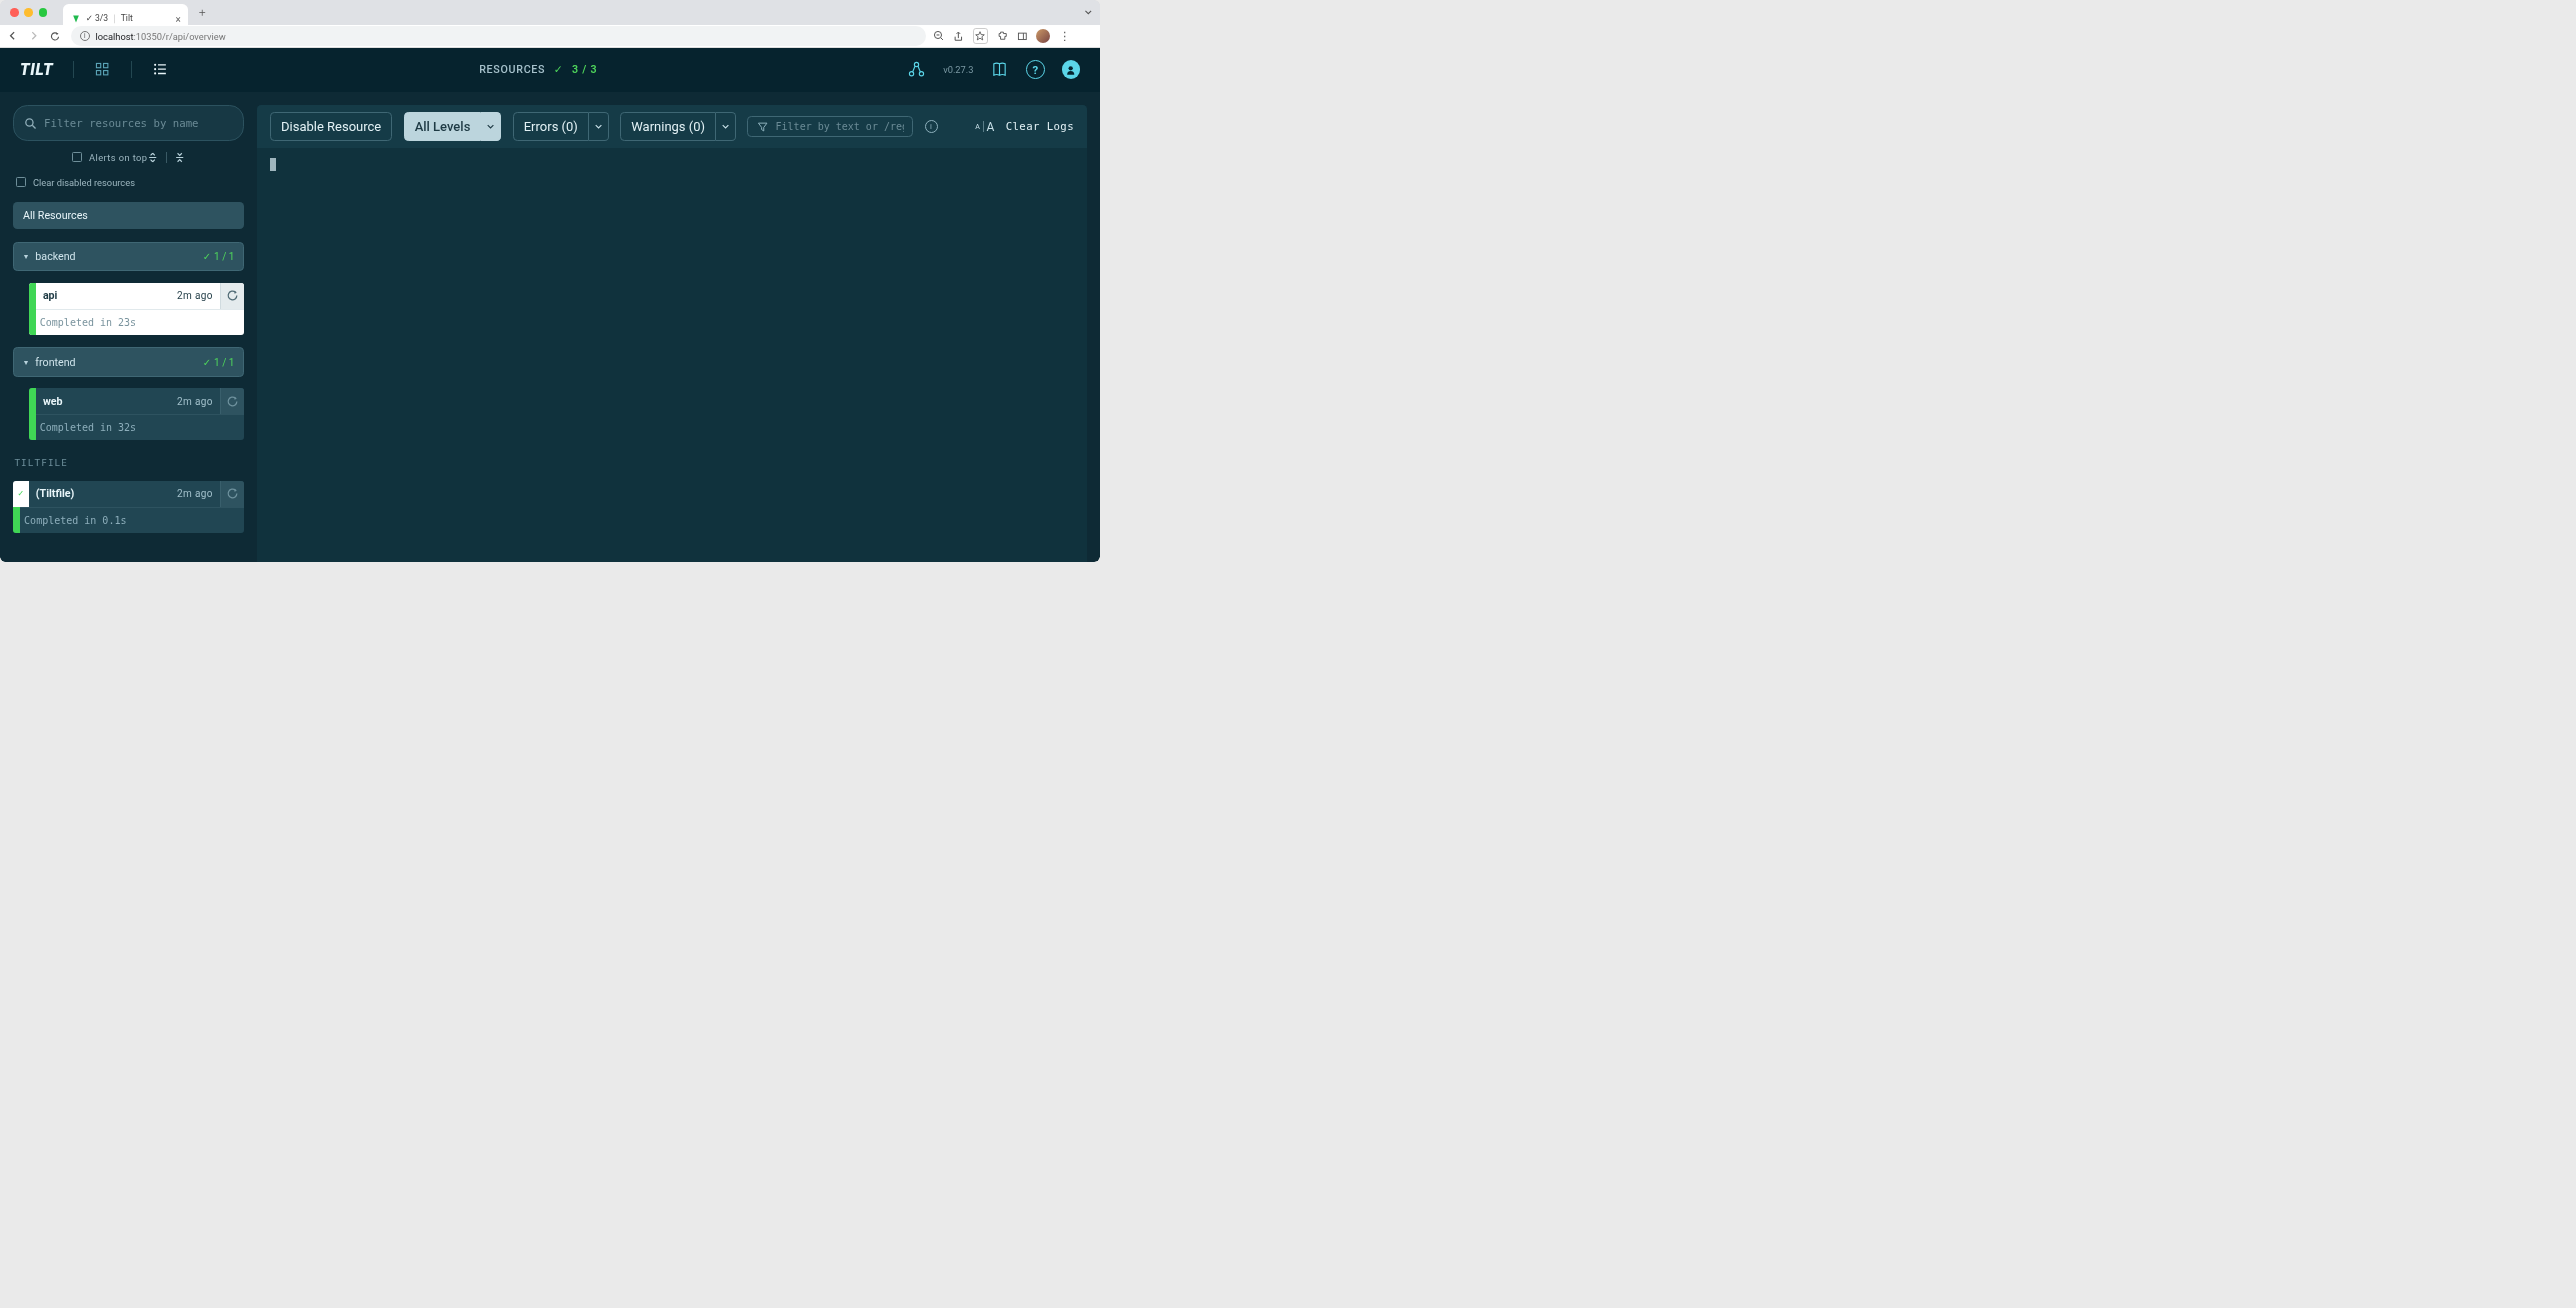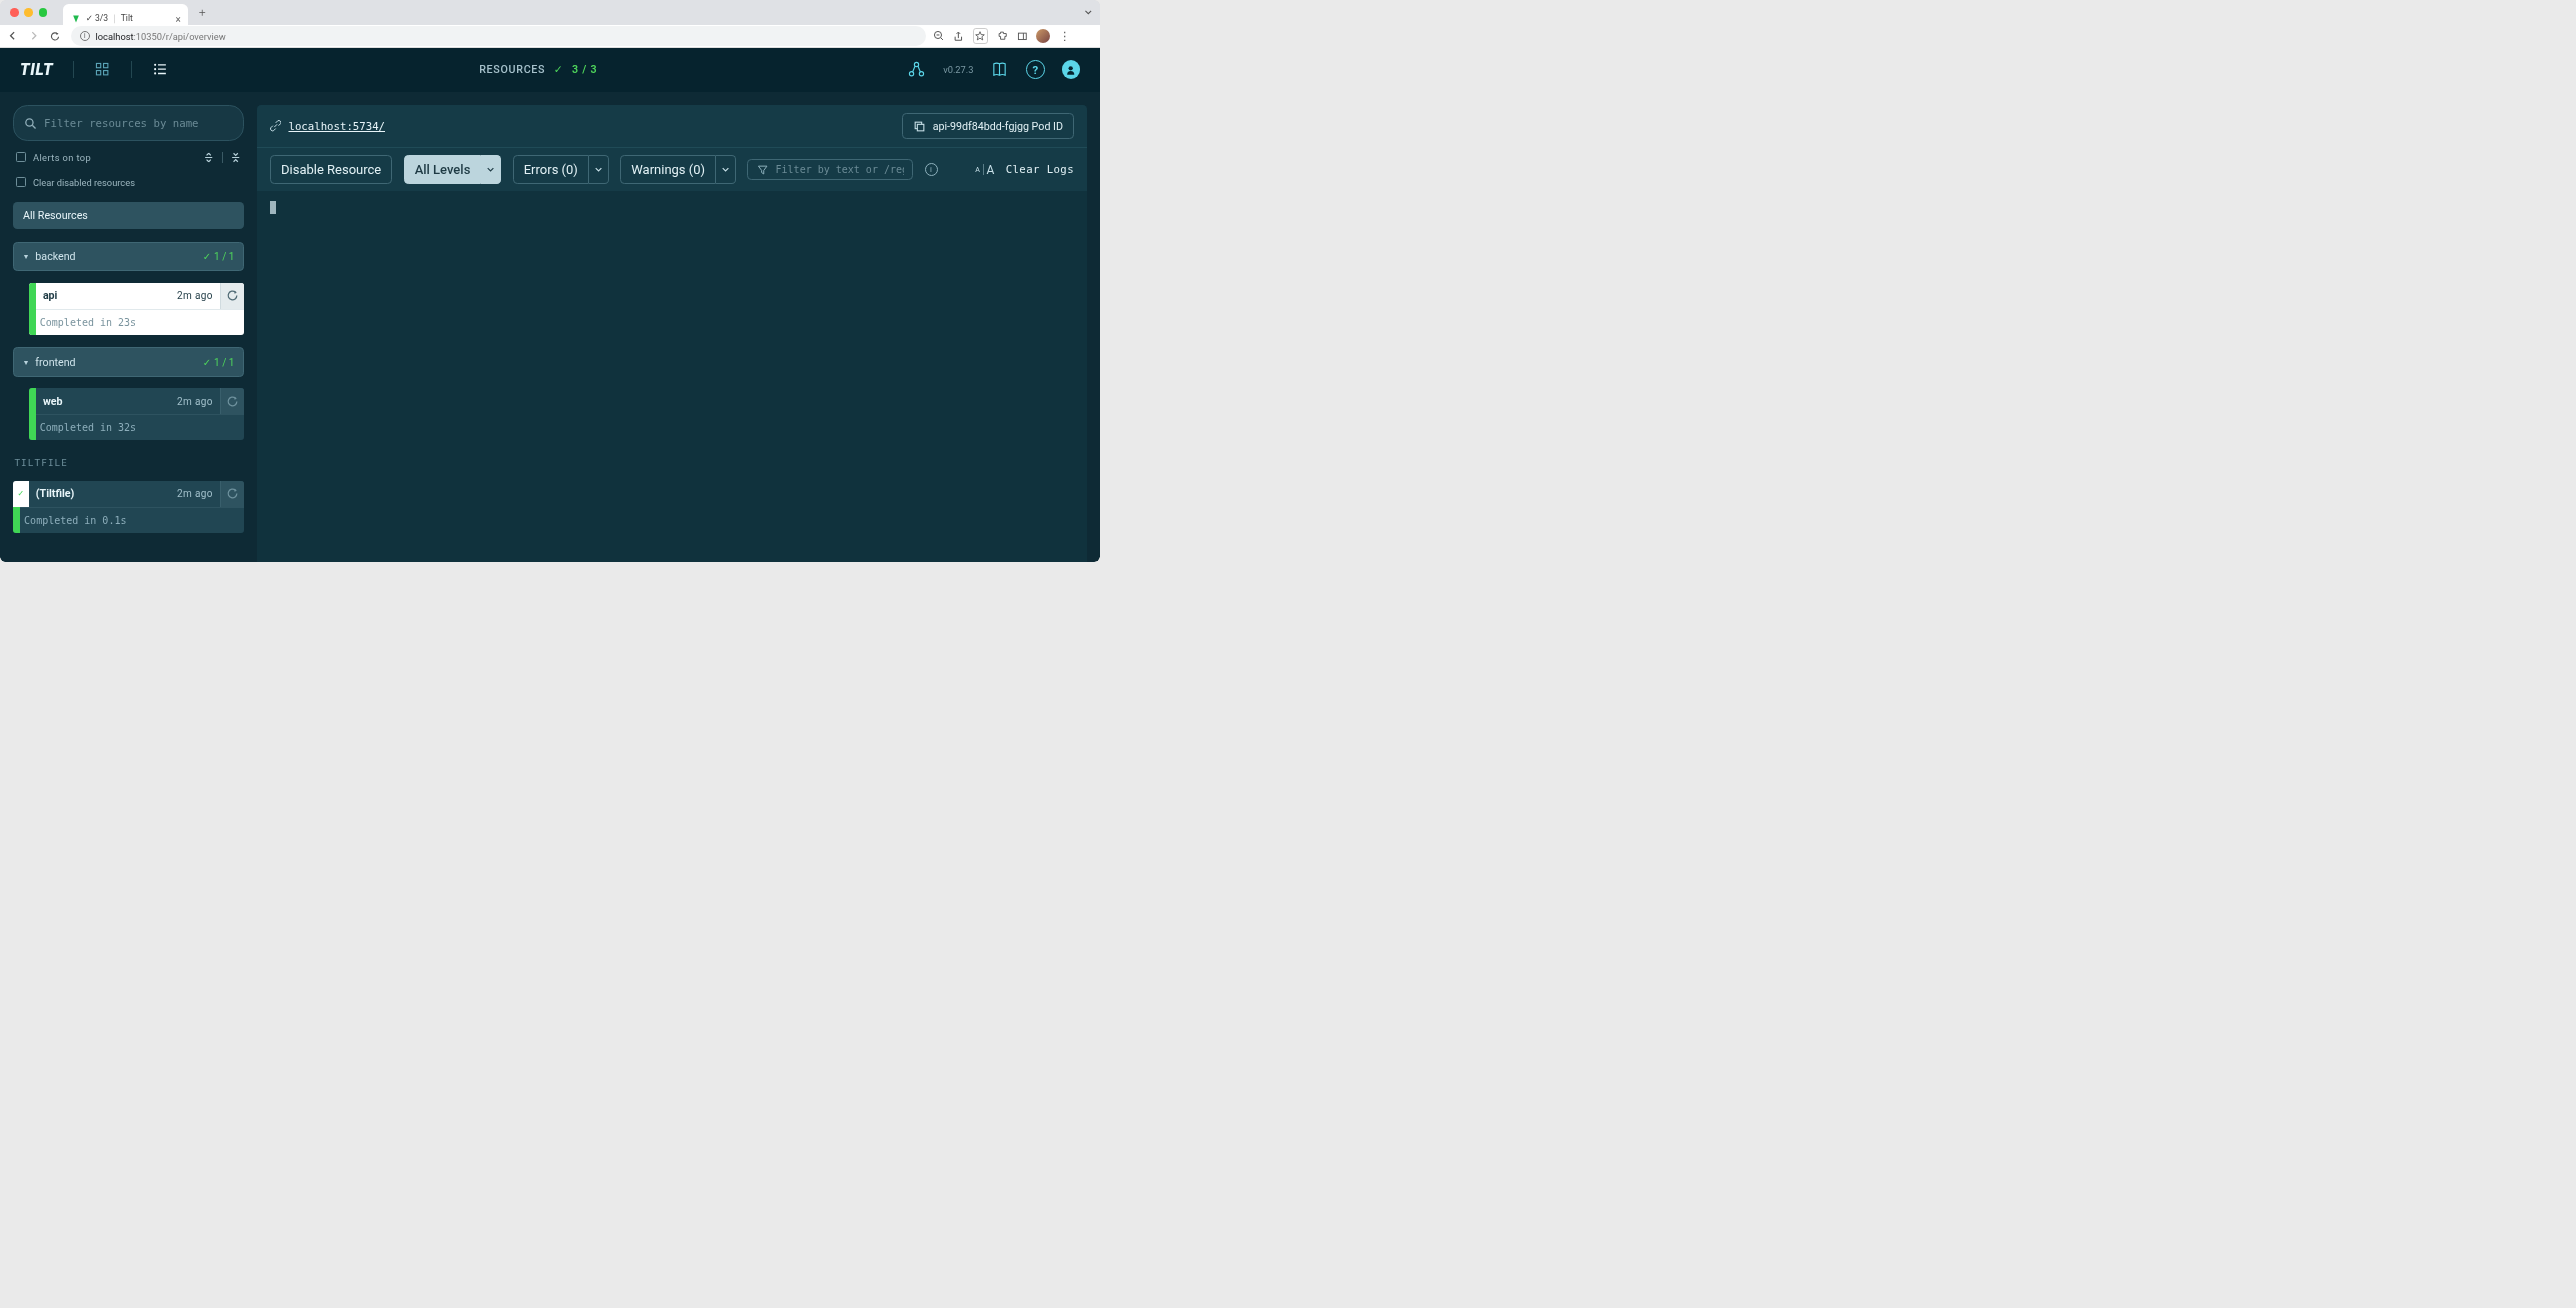--- a/index.html
+++ b/index.html
@@ -41,21 +41,21 @@
   .version { color:#7a98a3; font-size:9.3px;}
   .hdr-icon { width:18.5px; height:18.5px; color:#5bd5e8; display:flex; align-items:center; justify-content:center;}
   .hdr-icon.round { border:1.4px solid #5bd5e8; border-radius:50%; }
   .hdr-icon.filled { background:#5bd5e8; border-radius:50%; color:#06232e; }
 
   .body-row { flex:1; display:flex; min-height:0;}
   .sidebar { width:257px; background:#0e2a35; padding:13px 13px 0 13px; display:flex; flex-direction:column; gap:7.1px; }
   .search-box { display:flex; align-items:center; background:#173844; border:0.7px solid #2c525f; border-radius:14.3px; height:36px; padding:4px 10px; gap:7.1px;}
   .search-box input { flex:1; background:transparent; border:none; outline:none; color:#c8e0e8; font-size:10.7px;}
   .search-box input::placeholder { color:#6b8b96; font-family: ui-monospace, Menlo, monospace; letter-spacing:0px;}
-  .sidebar-opts { display:flex; align-items:center; justify-content:space-between; padding:2.9px 2.9px;}
+  .sidebar-opts { display:flex; align-items:center; justify-content:center; padding:2.9px 2.9px;}
   .chk-row { display:flex; align-items:center; gap:7.1px; font-size:9.3px; color:#9db7c0; letter-spacing:0.4px; font-family: ui-monospace, Menlo, monospace;}
   .chk { width:10px; height:10px; border:1.1px solid #6f8f9a; border-radius:1.4px;}
   .sort-btns { display:flex; align-items:center; gap:7.1px; color:#b8d2db;}
   .sort-btns .sep { width:0.7px; height:11.4px; background:#3a5a65;}
   .chk-row2 { display:flex; align-items:center; gap:7.1px; font-size:9.3px; color:#9db7c0; padding:2.9px; font-family: ui-monospace, Menlo, monospace;}
 
   .all-res { background:#2e5360; border-radius:4.3px; padding:7.1px 10px; font-size:10.7px; color:#e8f5f9; margin-top:4.3px;}
   .group-hdr { background:#2e5360; border-radius:4.3px; padding:7.1px 8.6px; display:flex; align-items:center; justify-content:space-between; margin-top:5.7px; border:0.7px solid #3f6774;}
   .group-left { display:flex; align-items:center; gap:5.7px; color:#cfe4eb; font-size:10.7px;}
   .tri { color:#b8d2db; font-size:7.1px;}
@@ -376,39 +376,20 @@
           </div>
           <div class="res-sub">
             <div class="sbar"></div>
             <div class="txt">Completed in 0.1s</div>
           </div>
         </div>
 
       </div>
 
       <div class="main">
-        <div class="main-hdr">
-          <div class="endpoint">
-            <span>
-              <svg width="11.4" height="11.4" viewBox="0 0 16 16">
-                  <path d="M6 10 L10 6 M8 4 L11 1 A3 3 0 0 1 15 5 L12 8 M8 12 L5 15 A3 3 0 0 1 1 11 L4 8" stroke="#c8e0e8" fill="none" stroke-width="1.4"></path>
-                </svg>
-            </span>
-            <a href="#">localhost:5734/</a>
-          </div>
-          <div class="pod-btn">
-            <span>
-              <svg width="13" height="13" viewBox="0 0 18 18">
-                  <rect x="3" y="3" width="9" height="9" stroke="#c8e0e8" fill="none" stroke-width="1.5"></rect>
-                  <rect x="6" y="6" width="9" height="9" stroke="#c8e0e8" fill="#153b47" stroke-width="1.5"></rect>
-                </svg>
-            </span>
-            <span>api-99df84bdd-fgjgg Pod ID</span>
-          </div>
-        </div>
 
         <div class="toolbar">
           <button class="btn">Disable Resource</button>
 
           <div class="btn-group">
             <button class="btn filled">All Levels</button>
             <button class="btn filled drop">
               <svg width="7.1" height="7.1" viewBox="0 0 10 10">
                   <path d="M1 3 L5 7 L9 3" stroke="#1e3a44" fill="none" stroke-width="1.6"></path>
                 </svg>

